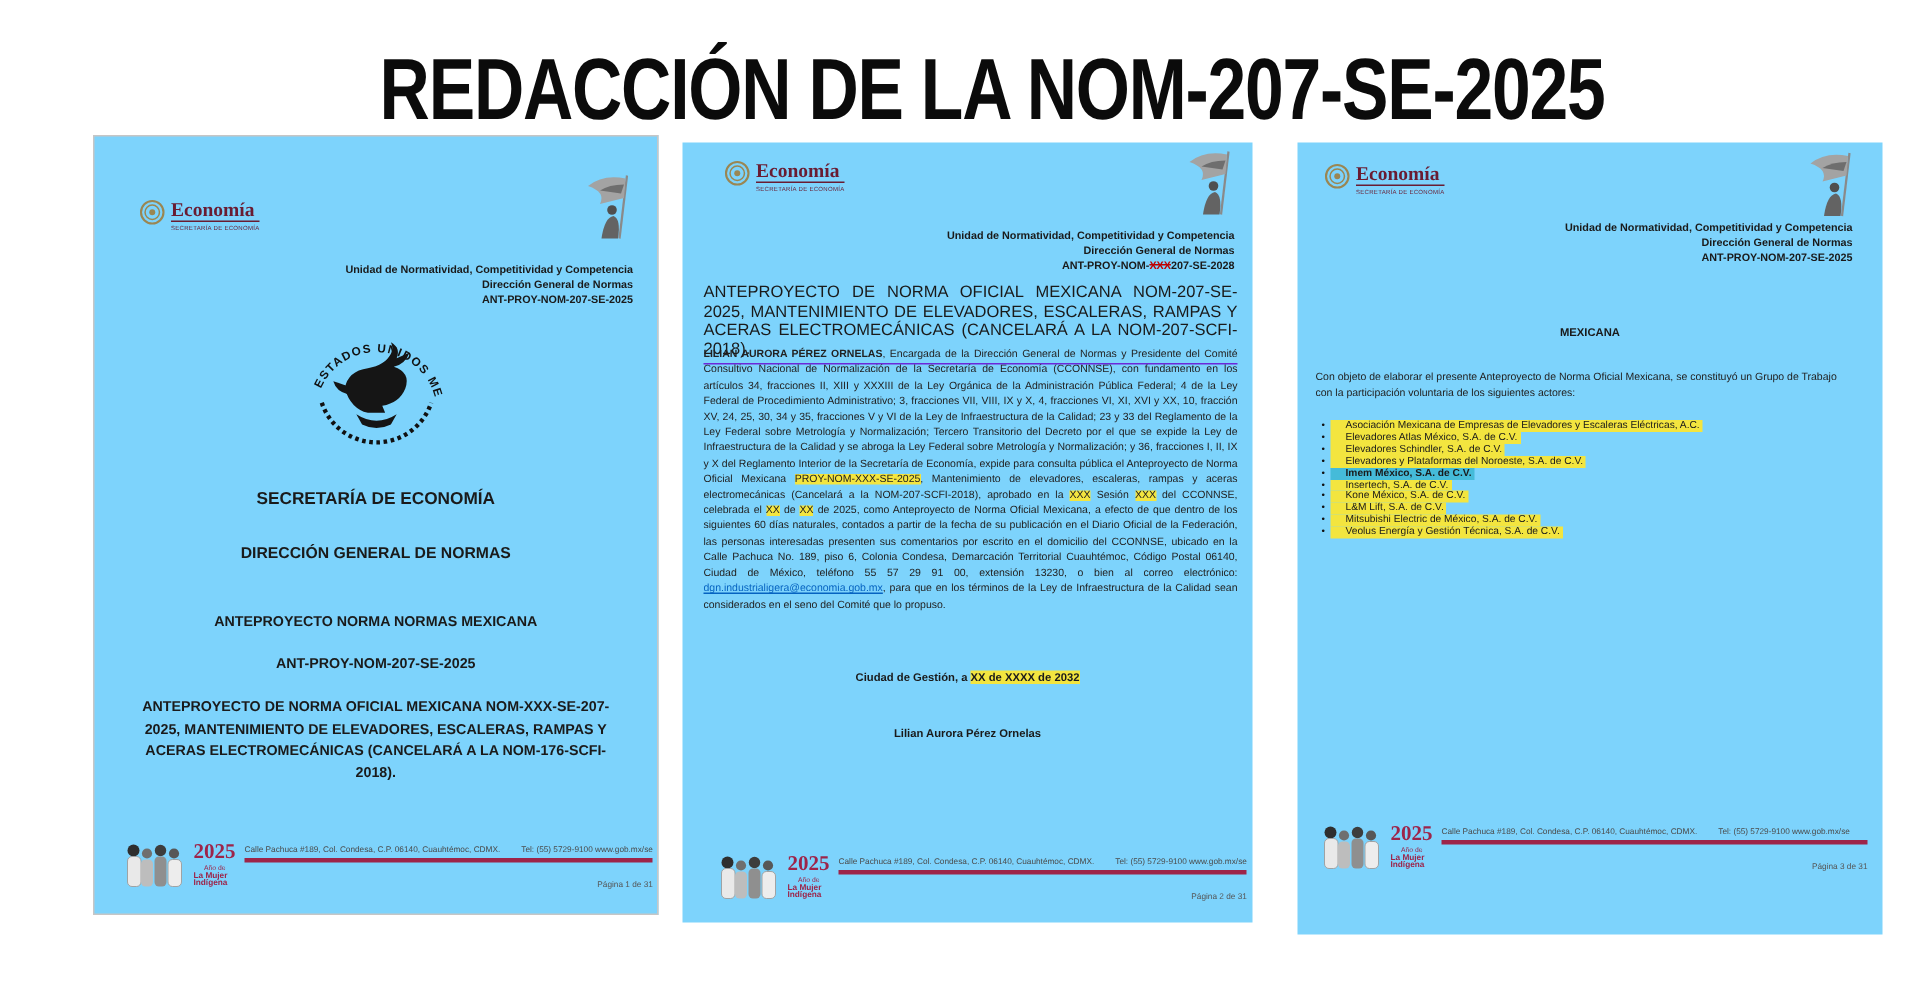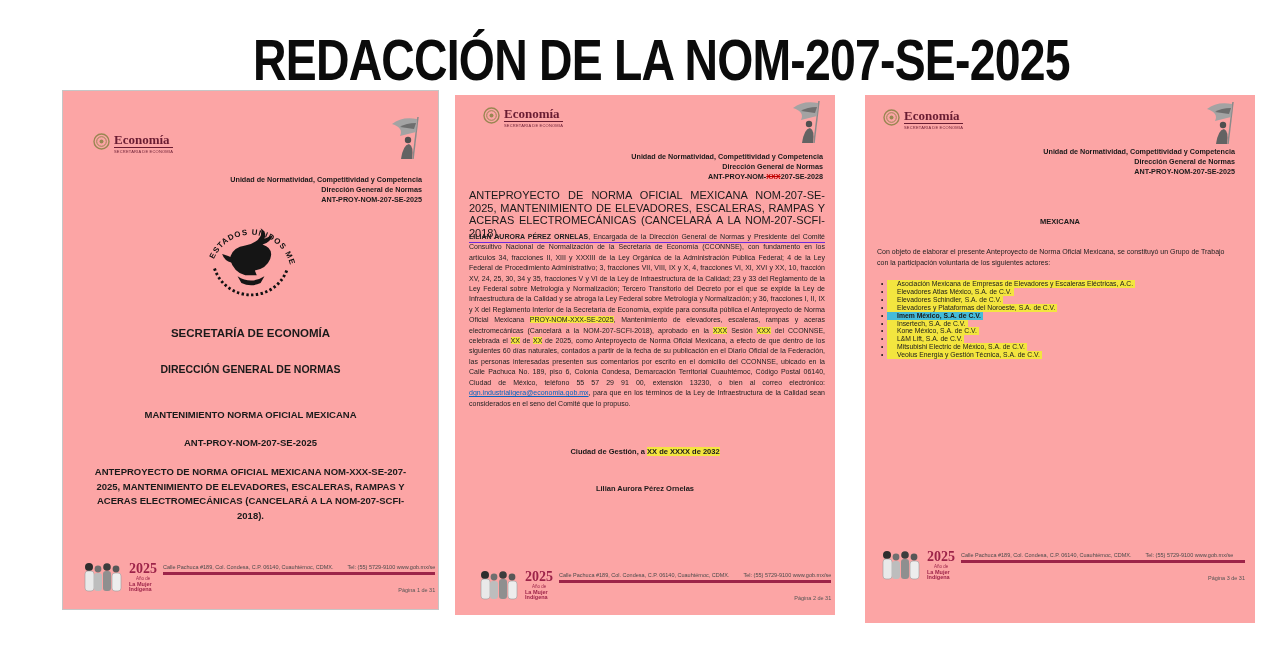--- a/index.html
+++ b/index.html
@@ -6,21 +6,21 @@
   html,body { width:1280px; height:656px; background:#ffffff; overflow:hidden;
               font-family:"Liberation Sans", sans-serif; }
   .slide { position:relative; width:1280px; height:656px; background:#fff; }
 
   
   .slide-title { position:absolute; top:26px; left:0; right:0; text-align:center;margin-left:43px; }
   .slide-title span { display:inline-block; transform:scaleX(.8); transform-origin:center;
     font-size:58px; font-weight:800; letter-spacing:-1px; color:#0b0b0b; white-space:nowrap; }
 
   
-  .page { position:absolute; background:#fca5a5; color:#1a1a1a; }
+  .page { position:absolute; background:#7dd3fc; color:#1a1a1a; }
   .page1 { left:62px;  top:90px; width:377px; height:520px; border:1px solid #c6c6c6; }
   .page2 { left:455px; top:95px; width:380px; height:520px; }
   .page3 { left:865px; top:95px; width:390px; height:528px; }
 
   
   .econ-logo { position:absolute; display:flex; align-items:flex-start; gap:4px; }
   .econ-word { font-family:"Liberation Serif", serif; font-weight:bold; color:#691C32;
                font-size:13px; line-height:13px; }
   .econ-sub  { font-size:4px; color:#691C32; border-top:1px solid #691C32; margin-top:1px;
                padding-top:1px; letter-spacing:.2px; white-space:nowrap; }
@@ -118,23 +118,23 @@
         <textPath href="#arcTop" startOffset="4">ESTADOS UNIDOS MEXICANOS</textPath>
       </text>
       <path d="M 12 62 A 40 40 0 0 0 88 62" fill="none" stroke="#111" stroke-width="3" stroke-dasharray="2.5 2.5"></path>
       <path d="M28 52 Q30 40 44 38 Q56 36 60 28 Q62 24 60 20 Q67 24 64 31 L73 27 Q70 35 62 37 Q74 41 70 52 Q66 62 54 64 L56 69 L44 69 Q32 66 28 52 Z" fill="#151515"></path>
       <path d="M30 56 Q22 54 20 47 Q27 49 31 51 Z" fill="#151515"></path>
       <path d="M36 70 Q50 79 64 70 L60 77 Q50 82 40 77 Z" fill="#151515"></path>
     </svg>
 
     <div class="c-center t-secretaria" style="top:236px;">SECRETARÍA DE ECONOMÍA</div>
     <div class="c-center t-direccion" style="top:272px;">DIRECCIÓN GENERAL DE NORMAS</div>
-    <div class="c-center t-sub" style="top:318px;">MANTENIMIENTO NORMA OFICIAL MEXICANA</div>
+    <div class="c-center t-sub" style="top:318px;">ANTEPROYECTO NORMA NORMAS MEXICANA</div>
     <div class="c-center t-sub" style="top:346px;">ANT-PROY-NOM-207-SE-2025</div>
-    <div class="c-center t-cover" style="top:374px;">ANTEPROYECTO DE NORMA OFICIAL MEXICANA NOM-XXX-SE-207-2025, MANTENIMIENTO DE ELEVADORES, ESCALERAS, RAMPAS Y ACERAS ELECTROMECÁNICAS (CANCELARÁ A LA NOM-207-SCFI-2018).</div>
+    <div class="c-center t-cover" style="top:374px;">ANTEPROYECTO DE NORMA OFICIAL MEXICANA NOM-XXX-SE-207-2025, MANTENIMIENTO DE ELEVADORES, ESCALERAS, RAMPAS Y ACERAS ELECTROMECÁNICAS (CANCELARÁ A LA NOM-176-SCFI-2018).</div>
 
     <div class="doc-footer" style="left:20px; right:14px; bottom:16px;">
       <div class="f-left">
         <svg width="42" height="32" viewBox="0 0 42 32">
           <circle cx="6" cy="7" r="4" fill="#2e2e2e"></circle>
             <rect x="2" y="11" width="9" height="20" rx="3" fill="#e9e9e9" stroke="#9c9c9c" stroke-width=".6"></rect>
           <circle cx="15" cy="9" r="3.4" fill="#6f6f6f"></circle>
             <rect x="11" y="13" width="8" height="18" rx="3" fill="#bdbdbd"></rect>
           <circle cx="24" cy="7" r="3.8" fill="#3d3d3d"></circle>
             <rect x="20" y="11" width="8" height="20" rx="3" fill="#8f8f8f"></rect>

